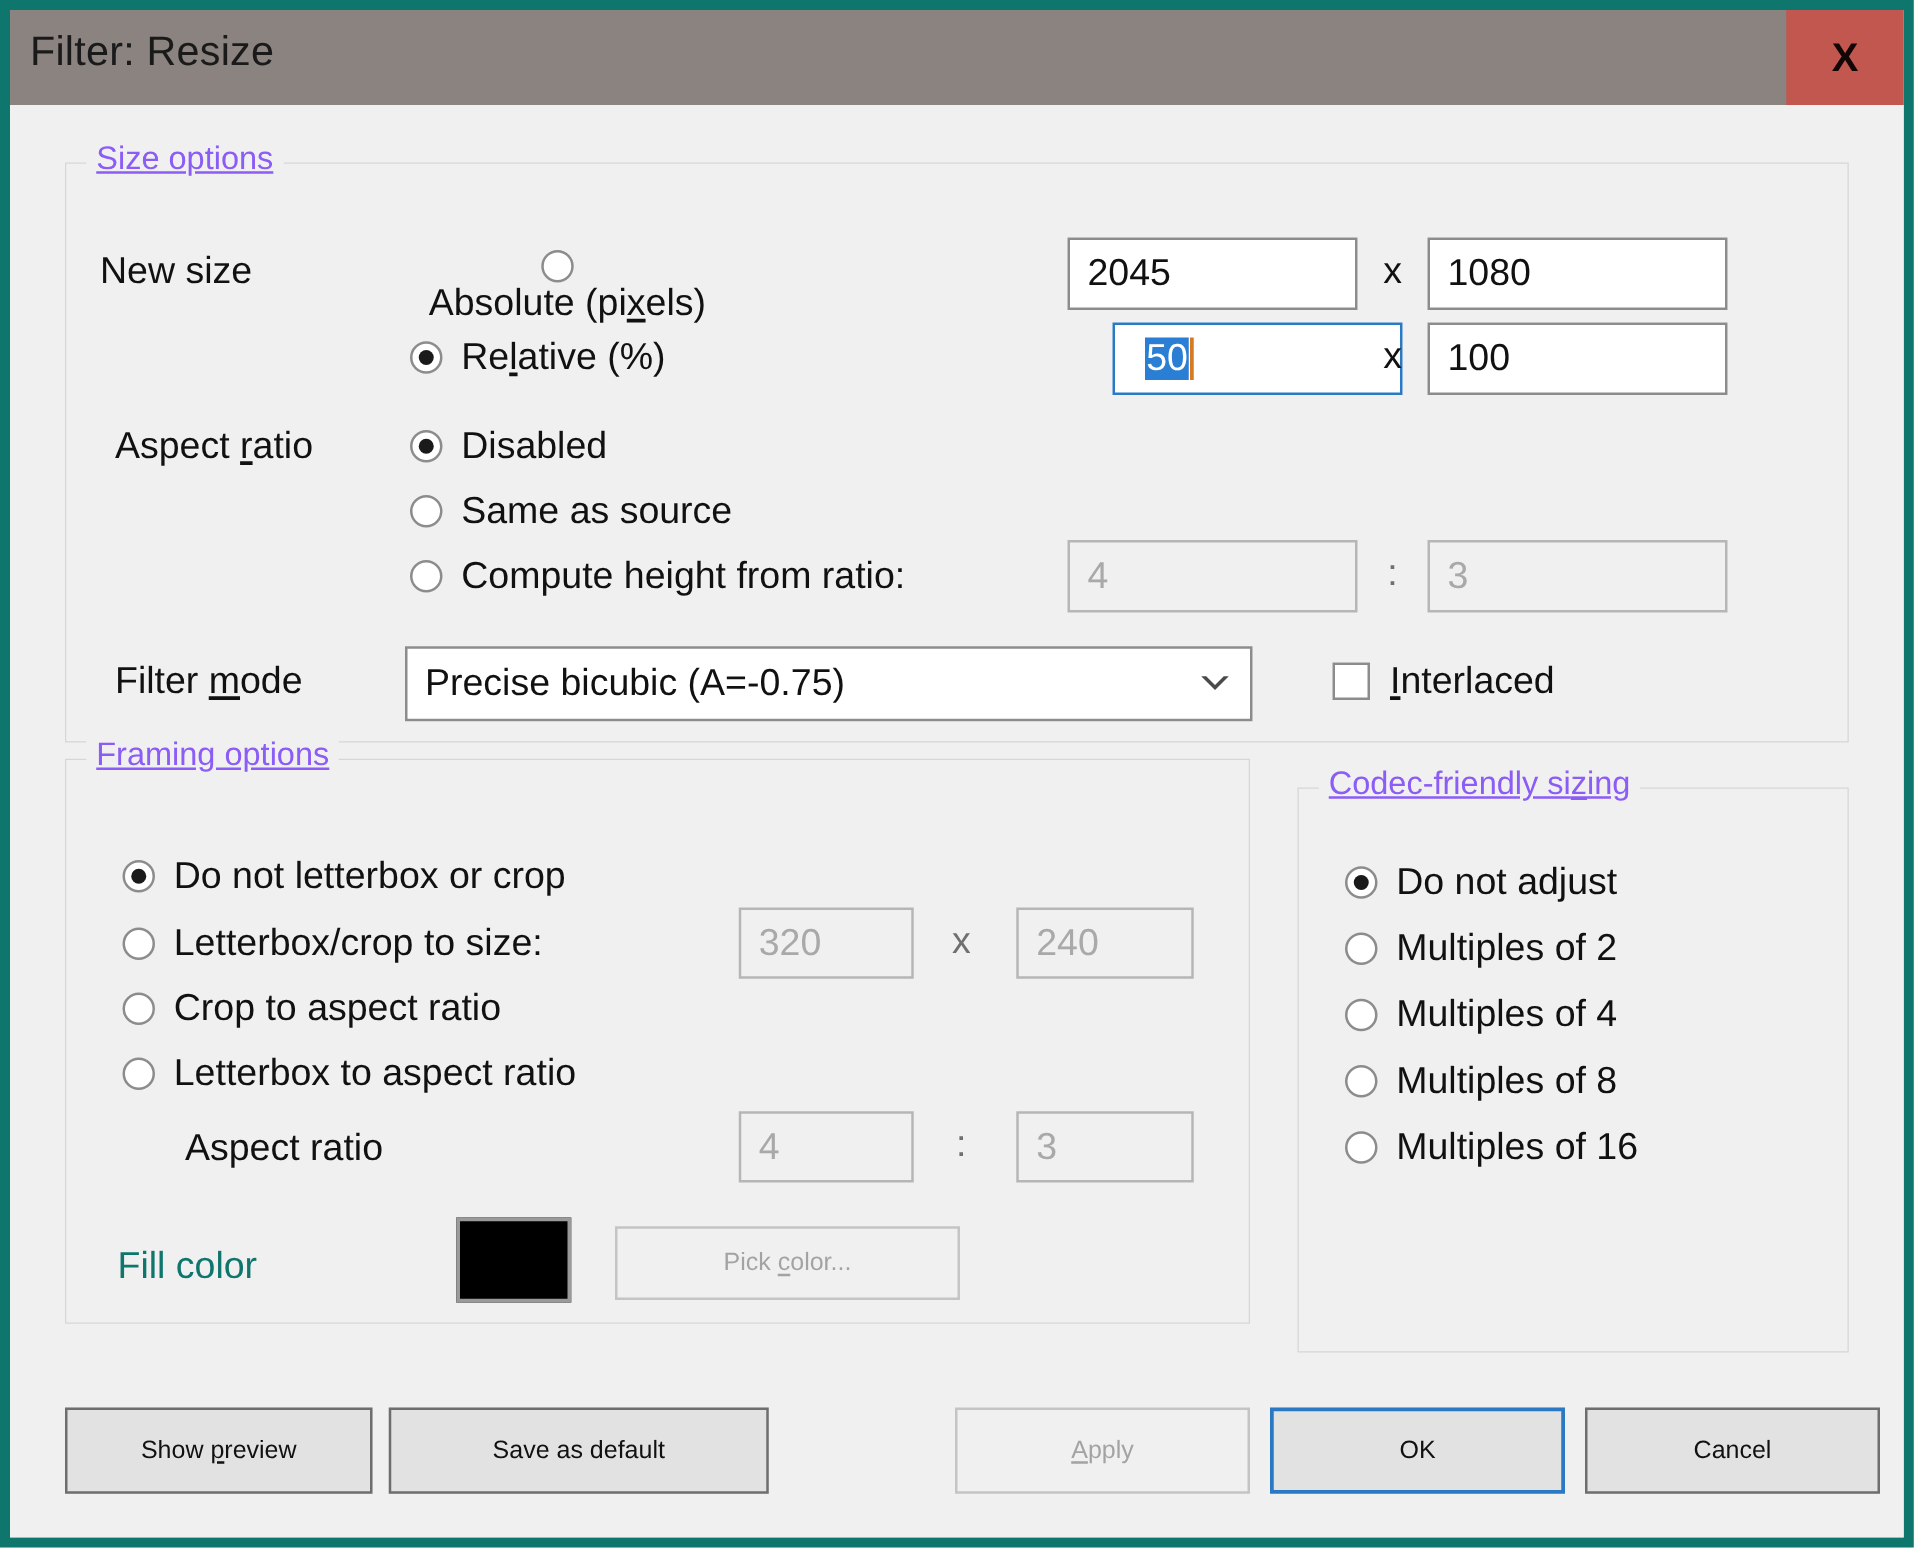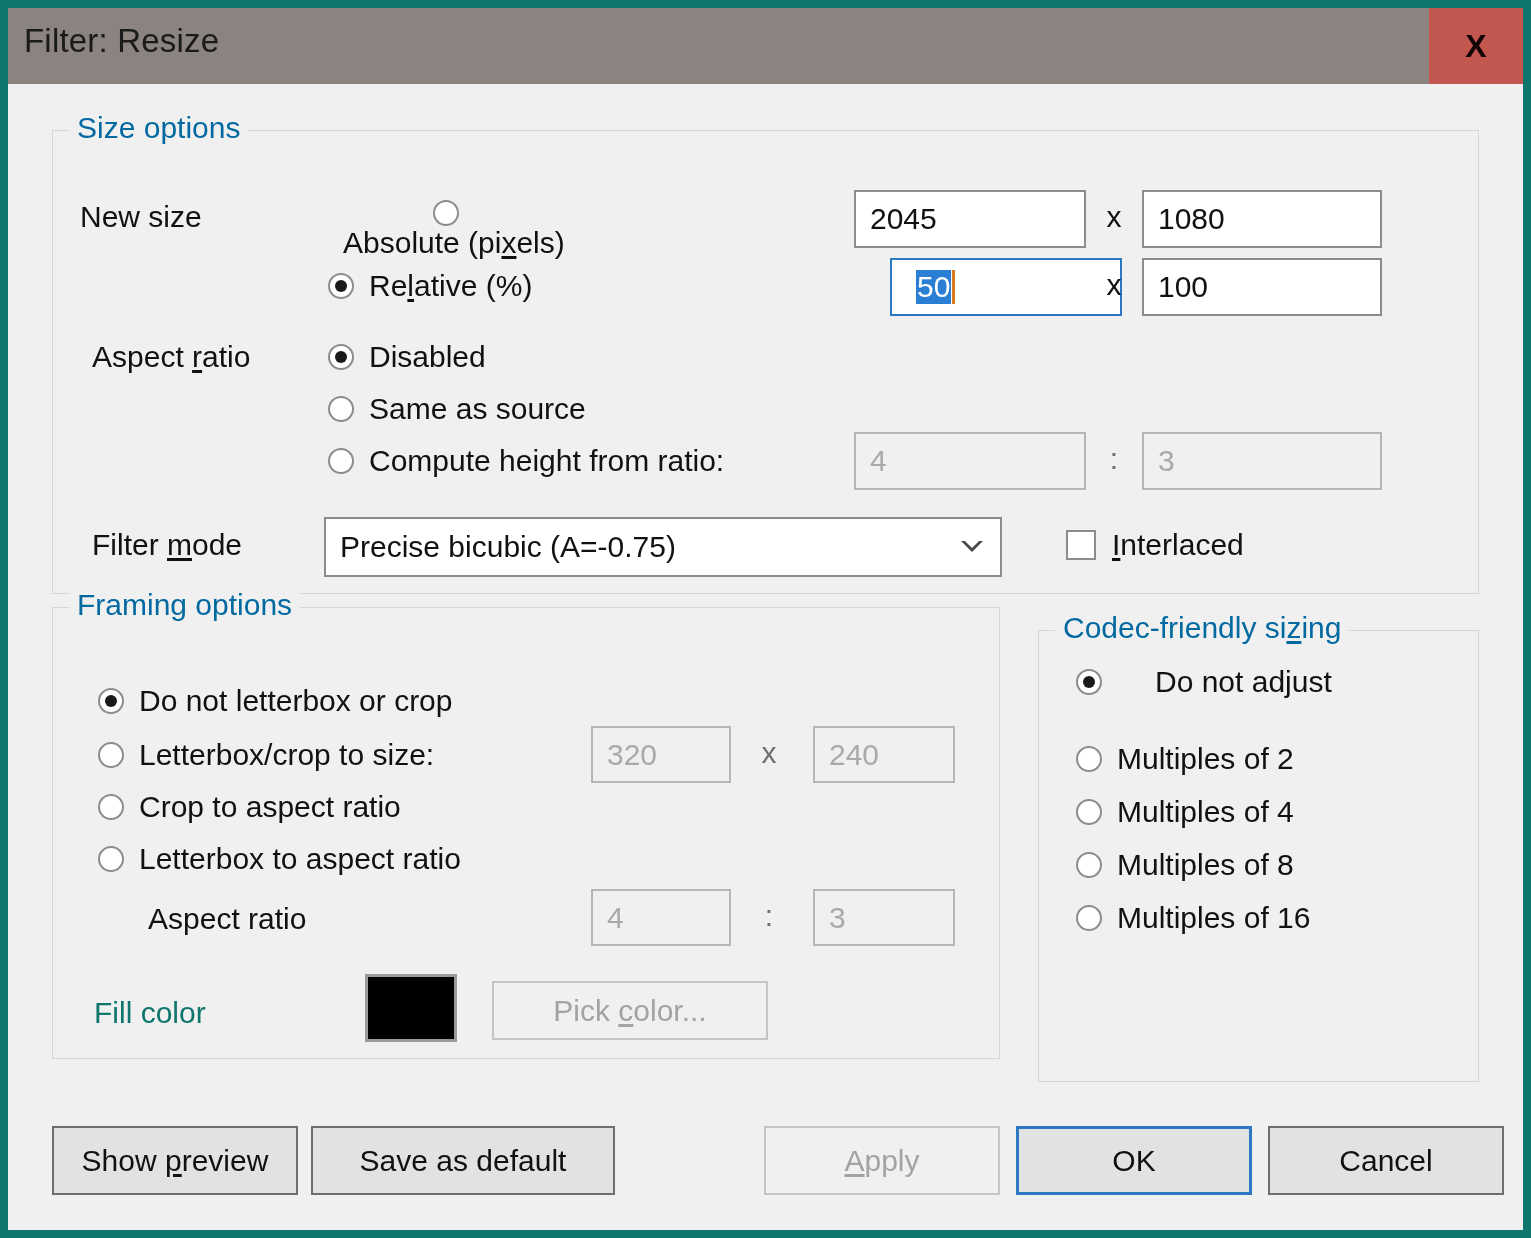--- a/index.html
+++ b/index.html
@@ -75,23 +75,24 @@
     box-sizing: border-box;
     border: 1px solid #d6d6d6;
     background: transparent;
   }
   .group-title {
     position: absolute;
     top: -20px;
     left: 16px;
     background: #f0f0f0;
     padding: 0 8px;
-    font-size: 30px;
-    color: #0369a1;
-    white-space: nowrap;
+    font-size: 26px;
+    color: #8b5cf6;
+    white-space: nowrap;
+    text-decoration: underline;
   }
 
   .lbl {
     position: absolute;
     font-size: 30px;
     color: #111;
     white-space: nowrap;
   }
   .lbl.dim { color: #0f766e; }
 
@@ -223,21 +224,21 @@
     background: #000000;
     border: 3px solid #9a9a9a;
   }
 
   
   .btn {
     position: absolute;
     box-sizing: border-box;
     border: 2px solid #8c8c8c;
     background: #e2e2e2;
-    font-size: 30px;
+    font-size: 20px;
     color: #111;
     display: flex;
     align-items: center;
     justify-content: center;
     cursor: pointer;
     white-space: nowrap;
   }
   .btn.flat {
     background: #f3f3f3;
     border: 2px solid #c9c9c9;
@@ -364,21 +365,21 @@
     <div class="lbl dim" style="left:86px; top:912px;">Fill color</div>
     <div class="swatch" style="left:357px; top:890px; width:92px; height:68px;"></div>
     <div class="btn flat disabled" style="left:484px; top:897px; width:276px; height:59px;">
       <span><span>Pick </span><u>c</u><span>olor...</span></span>
     </div>
 
     <div class="group" style="left:1030px; top:546px; width:441px; height:452px;">
       <div class="group-title"><span>Codec-friendly si</span><u>z</u><span>ing</span></div>
     </div>
 
-    <div class="radio on" style="left:1068px; top:581px;gap:38px;">
+    <div class="radio on" style="left:1068px; top:605px;">
       <span class="mark"></span>
       <span class="rtext">Do not adjust</span>
     </div>
     <div class="radio" style="left:1068px; top:658px;">
       <span class="mark"></span>
       <span class="rtext">Multiples of 2</span>
     </div>
     <div class="radio" style="left:1068px; top:711px;">
       <span class="mark"></span>
       <span class="rtext">Multiples of 4</span>

